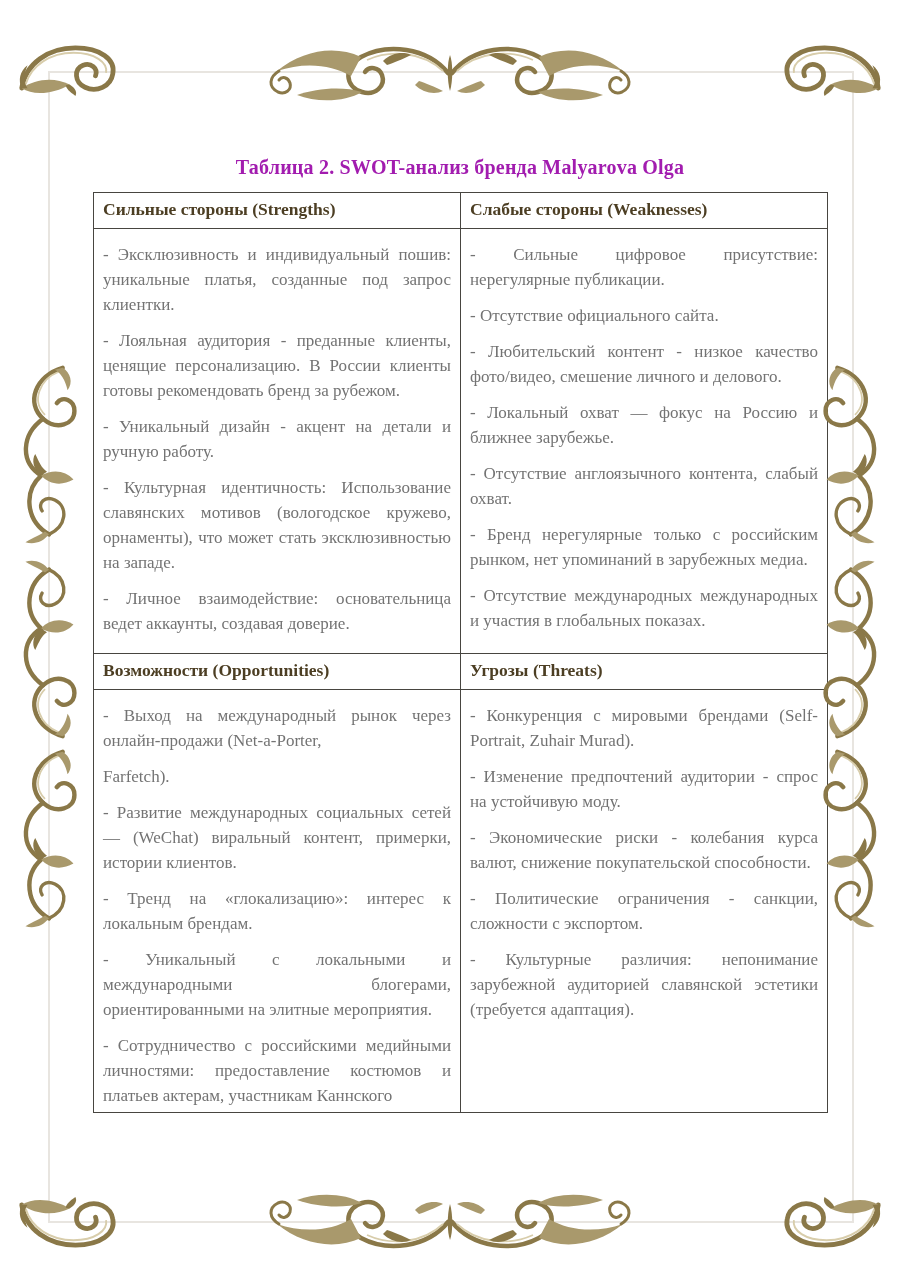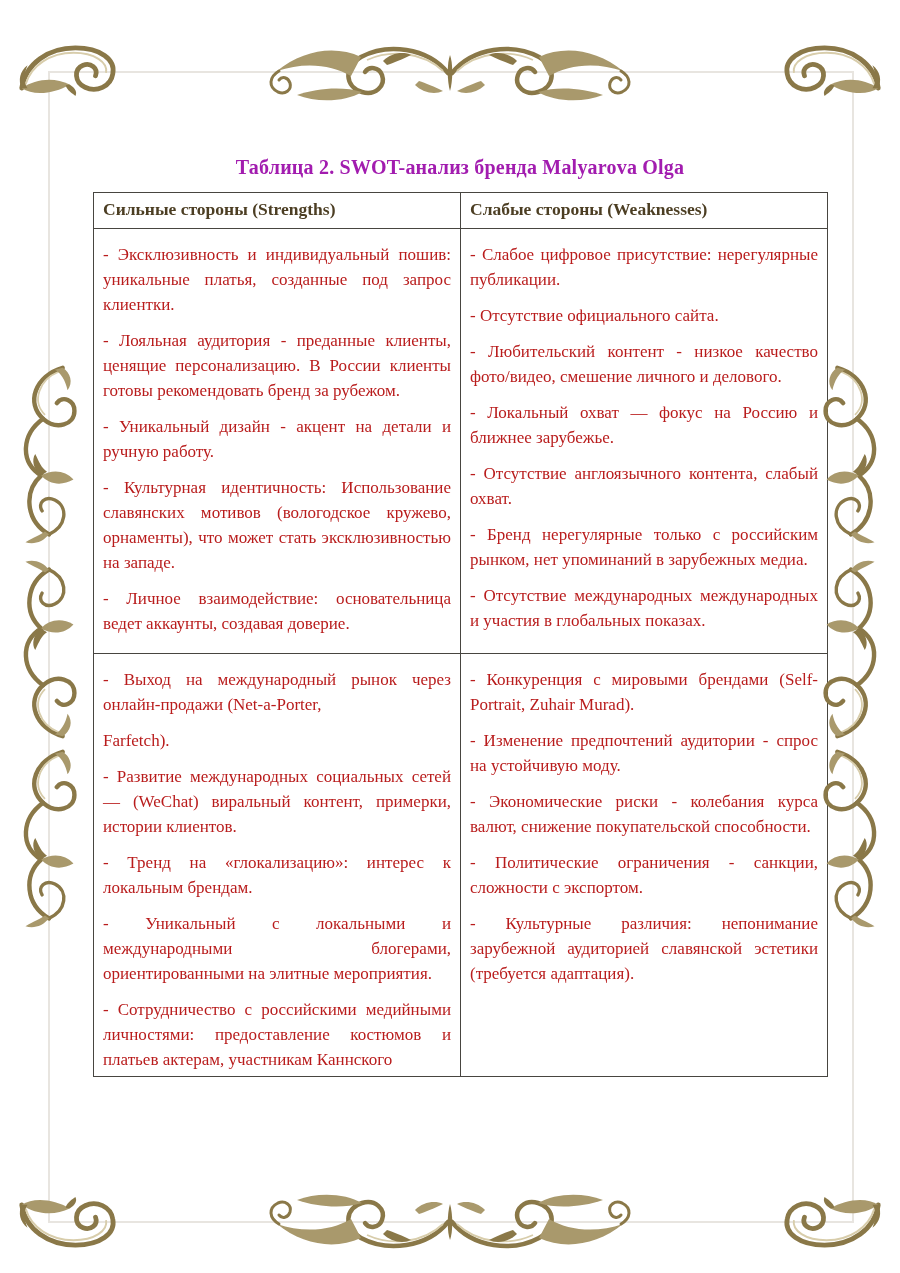--- a/index.html
+++ b/index.html
@@ -37,21 +37,21 @@
   }
   th.swot-header{
     height:36px;padding:6px 9px 4px 9px;
     font-size:17.5px;font-weight:bold;color:#4c3e23;
   }
   td.swot-cell{padding:2px 9px 4px 9px;overflow:hidden;}
   td.swot-cell.row-top{height:425px;}
   td.swot-cell.row-bottom{height:404px;}
   td.swot-cell p{
     margin:11px 0 0 0;
-    font-size:17px;line-height:25px;color:#b91c1c;
+    font-size:17px;line-height:25px;color:#737373;
     text-align:justify;
   }
 </style>
 </head>
 <body>
 
 <svg width="0" height="0" style="position:absolute" aria-hidden="true">
   <defs>
 
     <symbol id="sym-corner" viewBox="0 0 120 62">
@@ -164,28 +164,32 @@
   </tr>
   <tr>
     <td class="swot-cell row-top">
           <p>- Эксклюзивность и индивидуальный пошив: уникальные платья, созданные под запрос клиентки.</p>
           <p>- Лояльная аудитория - преданные клиенты, ценящие персонализацию. В России клиенты готовы рекомендовать бренд за рубежом.</p>
           <p>- Уникальный дизайн - акцент на детали и ручную работу.</p>
           <p>- Культурная идентичность: Использование славянских мотивов (вологодское кружево, орнаменты), что может стать эксклюзивностью на западе.</p>
           <p>- Личное взаимодействие: основательница ведет аккаунты, создавая доверие.</p>
         </td>
     <td class="swot-cell row-top">
-          <p>- Слабое цифровое присутствие: нерегулярные публикации.</p>
+          <p>- Сильные цифровое присутствие: нерегулярные публикации.</p>
           <p>- Отсутствие официального сайта.</p>
           <p>- Любительский контент - низкое качество фото/видео, смешение личного и делового.</p>
           <p>- Локальный охват — фокус на Россию и ближнее зарубежье.</p>
           <p>- Отсутствие англоязычного контента, слабый охват.</p>
           <p>- Бренд нерегулярные только с российским рынком, нет упоминаний в зарубежных медиа.</p>
           <p>- Отсутствие международных международных и участия в глобальных показах.</p>
         </td>
+  </tr>
+  <tr>
+    <th class="swot-header">Возможности (Opportunities)</th>
+    <th class="swot-header">Угрозы (Threats)</th>
   </tr>
   <tr>
     <td class="swot-cell row-bottom">
           <p>- Выход на международный рынок через онлайн-продажи (Net-a-Porter,</p>
           <p>Farfetch).</p>
           <p>- Развитие международных социальных сетей — (WeChat) виральный контент, примерки, истории клиентов.</p>
           <p>- Тренд на «глокализацию»: интерес к локальным брендам.</p>
           <p>- Уникальный с локальными и международными блогерами, ориентированными на элитные мероприятия.</p>
           <p>- Сотрудничество с российскими медийными личностями: предоставление костюмов и платьев актерам, участникам Каннского</p>
         </td>

